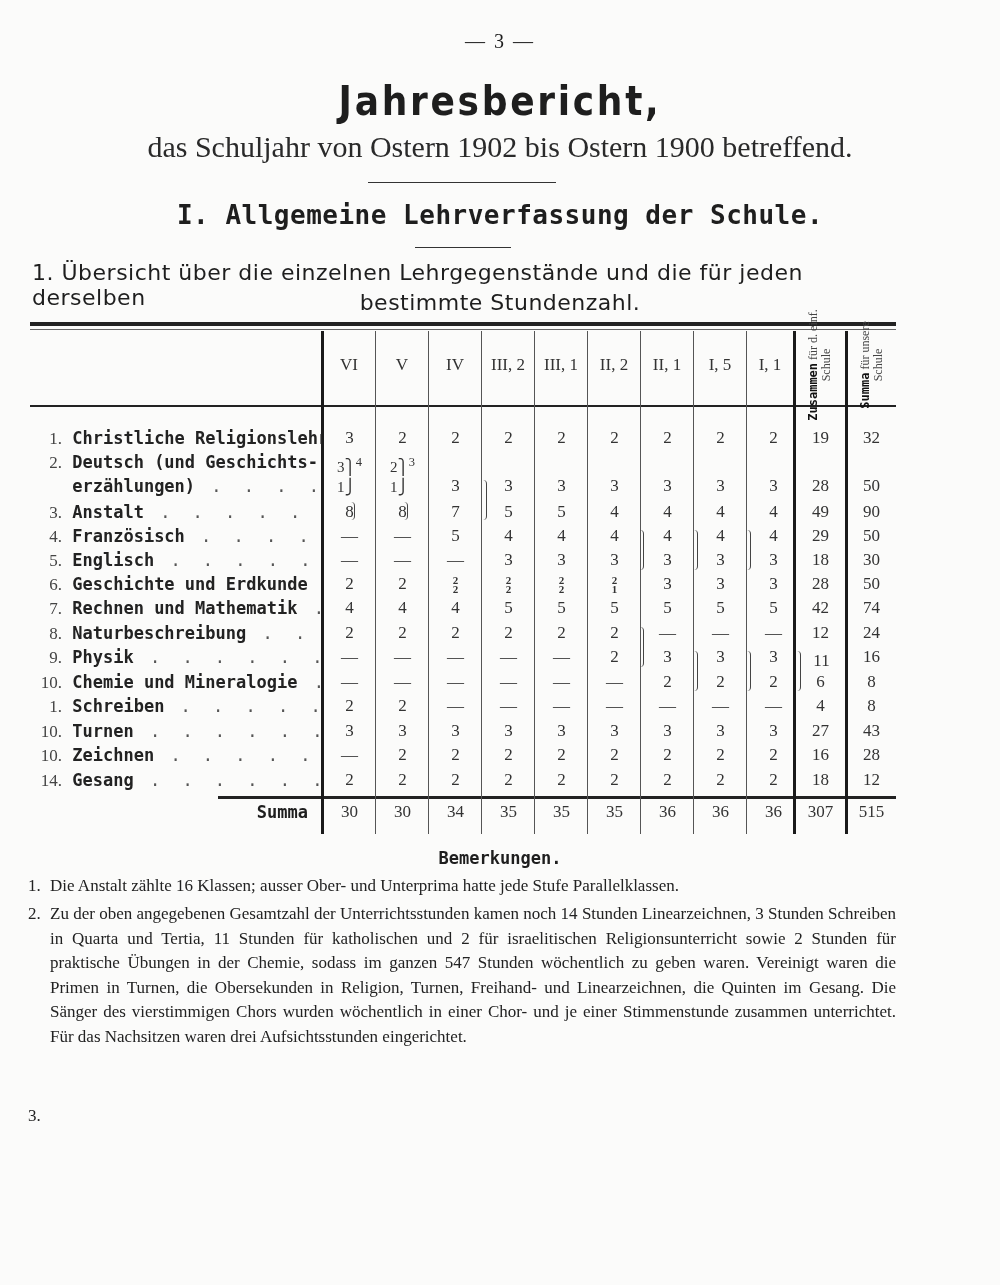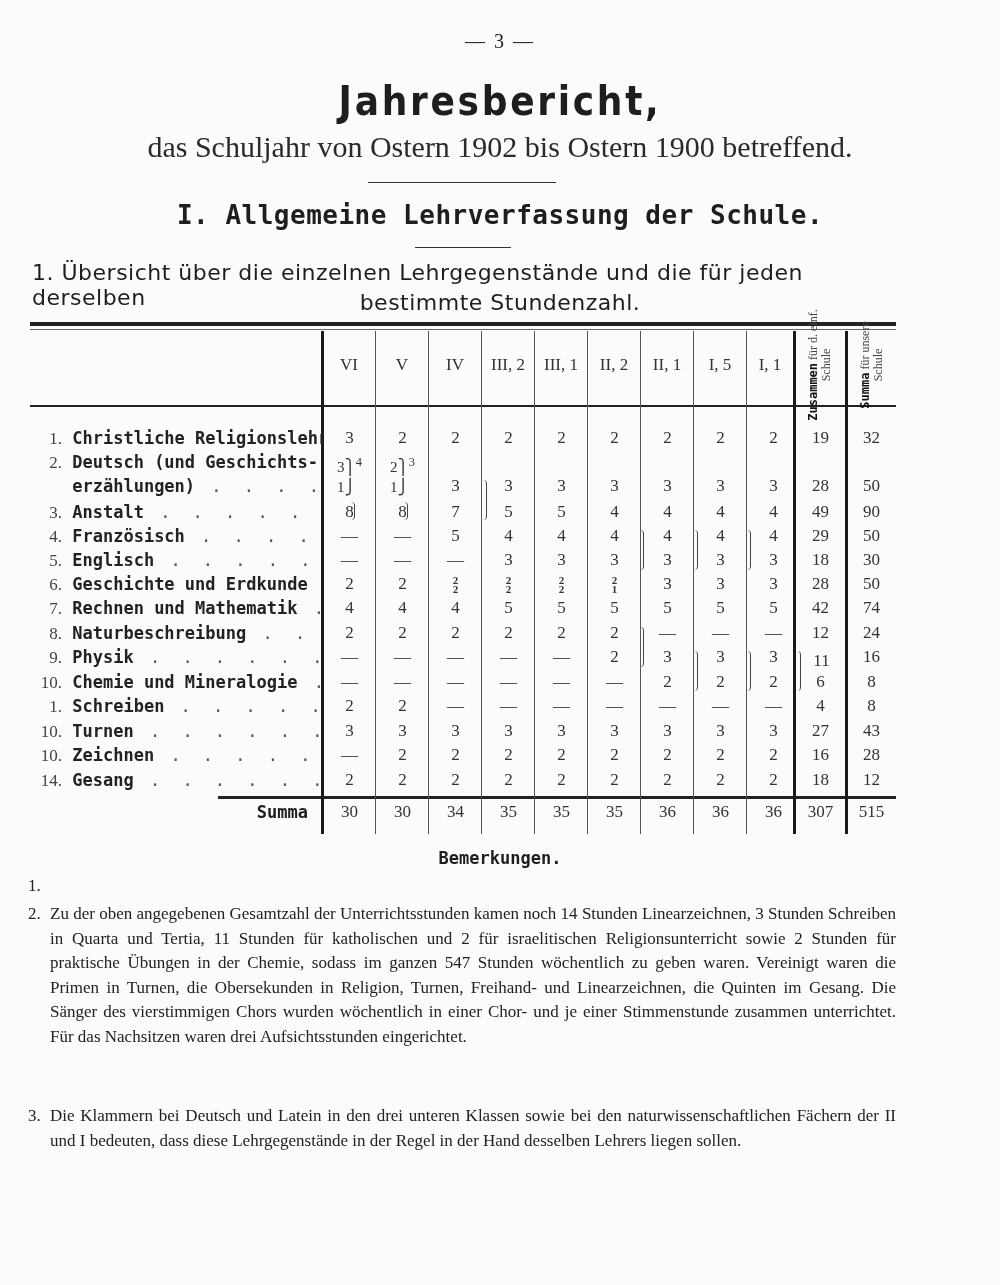--- a/index.html
+++ b/index.html
@@ -328,21 +328,21 @@
       <div class="cell" style="left: 694px; top: 802px;">36</div>
       <div class="cell" style="left: 747px; top: 802px;">36</div>
       <div class="cell" style="left: 796px; width: 49px; top: 802px;">307</div>
       <div class="cell" style="left: 848px; width: 47px; top: 802px;">515</div>
     </div>
 </div>
 
 <div id="remarks-title" class="abs center">Bemerkungen.</div>
 <div class="note" style="top:874px;">
   <span class="nnum">1.</span>
+  <span>Die Anstalt zählte 16 Klassen; ausser Ober- und Unterprima hatte jede Stufe Parallelklassen.</span>
 </div>
 <div class="note" style="top:902px;">
   <span class="nnum">2.</span>
   <span>Zu der oben angegebenen Gesamtzahl der Unterrichtsstunden kamen noch 14 Stunden Linearzeichnen, 3 Stunden Schreiben in Quarta und Tertia, 11 Stunden für katholischen und 2 für israelitischen Religionsunterricht sowie 2 Stunden für praktische Übungen in der Chemie, sodass im ganzen 547 Stunden wöchentlich zu geben waren. Vereinigt waren die Primen in Turnen, die Obersekunden in Religion, Turnen, Freihand- und Linearzeichnen, die Quinten im Gesang. Die Sänger des vierstimmigen Chors wurden wöchentlich in einer Chor- und je einer Stimmenstunde zusammen unterrichtet. Für das Nachsitzen waren drei Aufsichtsstunden eingerichtet.</span>
 </div>
 <div class="note" style="top:1104px;">
   <span class="nnum">3.</span>
-  <span>Die Klammern bei Deutsch und Latein in den drei unteren Klassen sowie bei den naturwissenschaftlichen Fächern der II und I bedeuten, dass diese Lehrgegenstände in der Regel in der Hand desselben Lehrers liegen sollen.</span>
 </div>
 
 </body></html>

